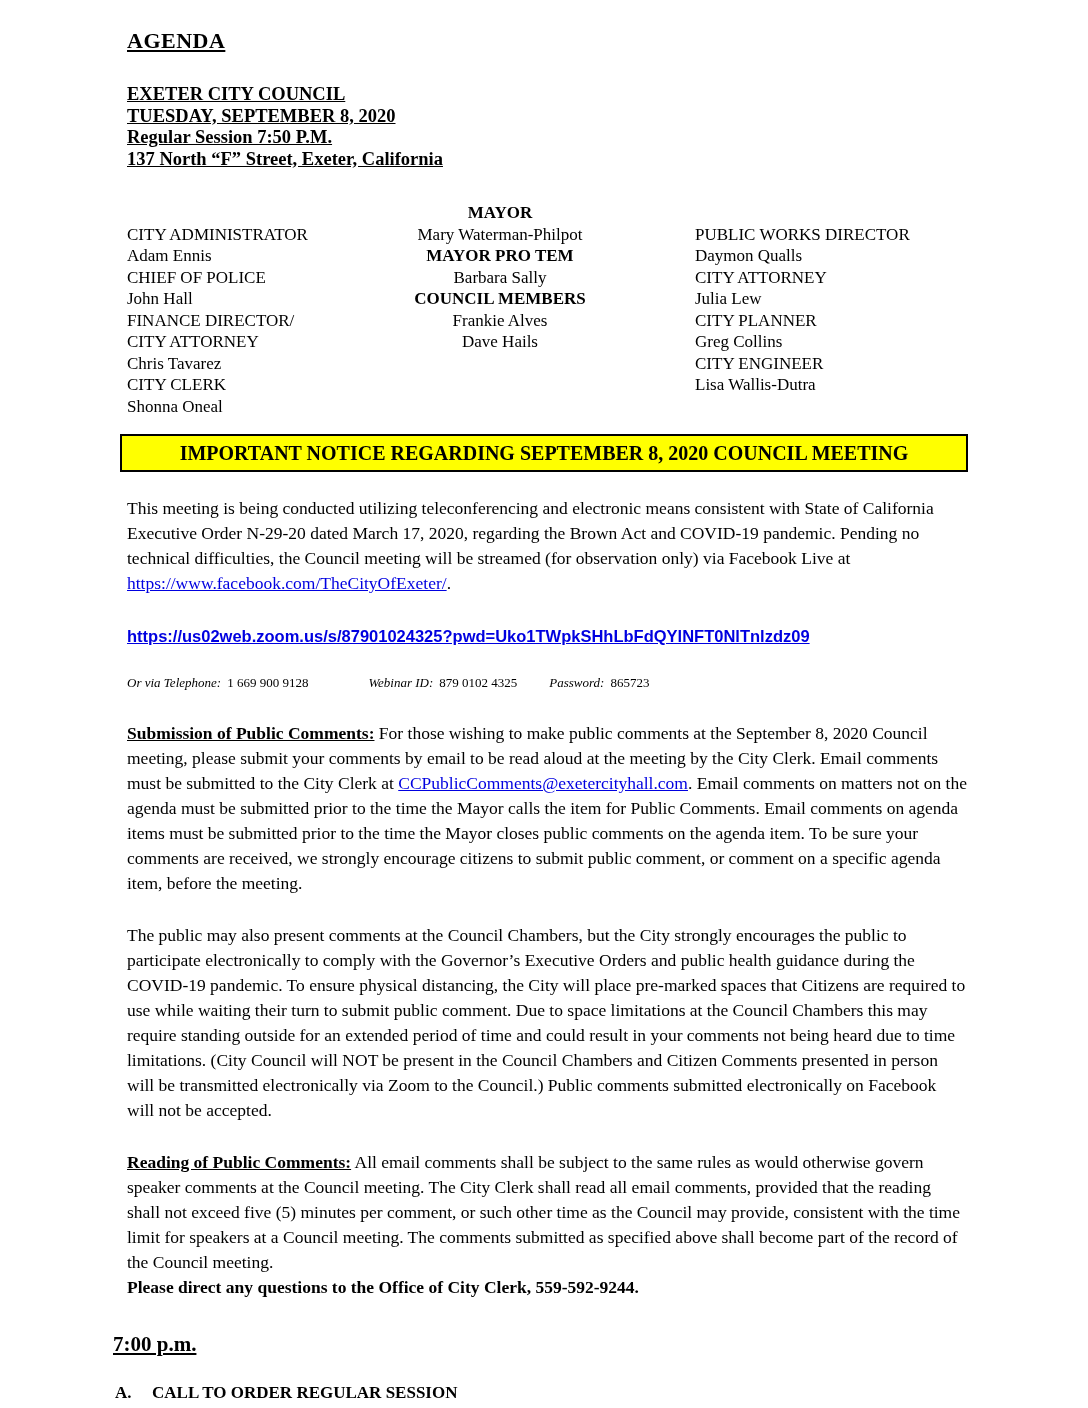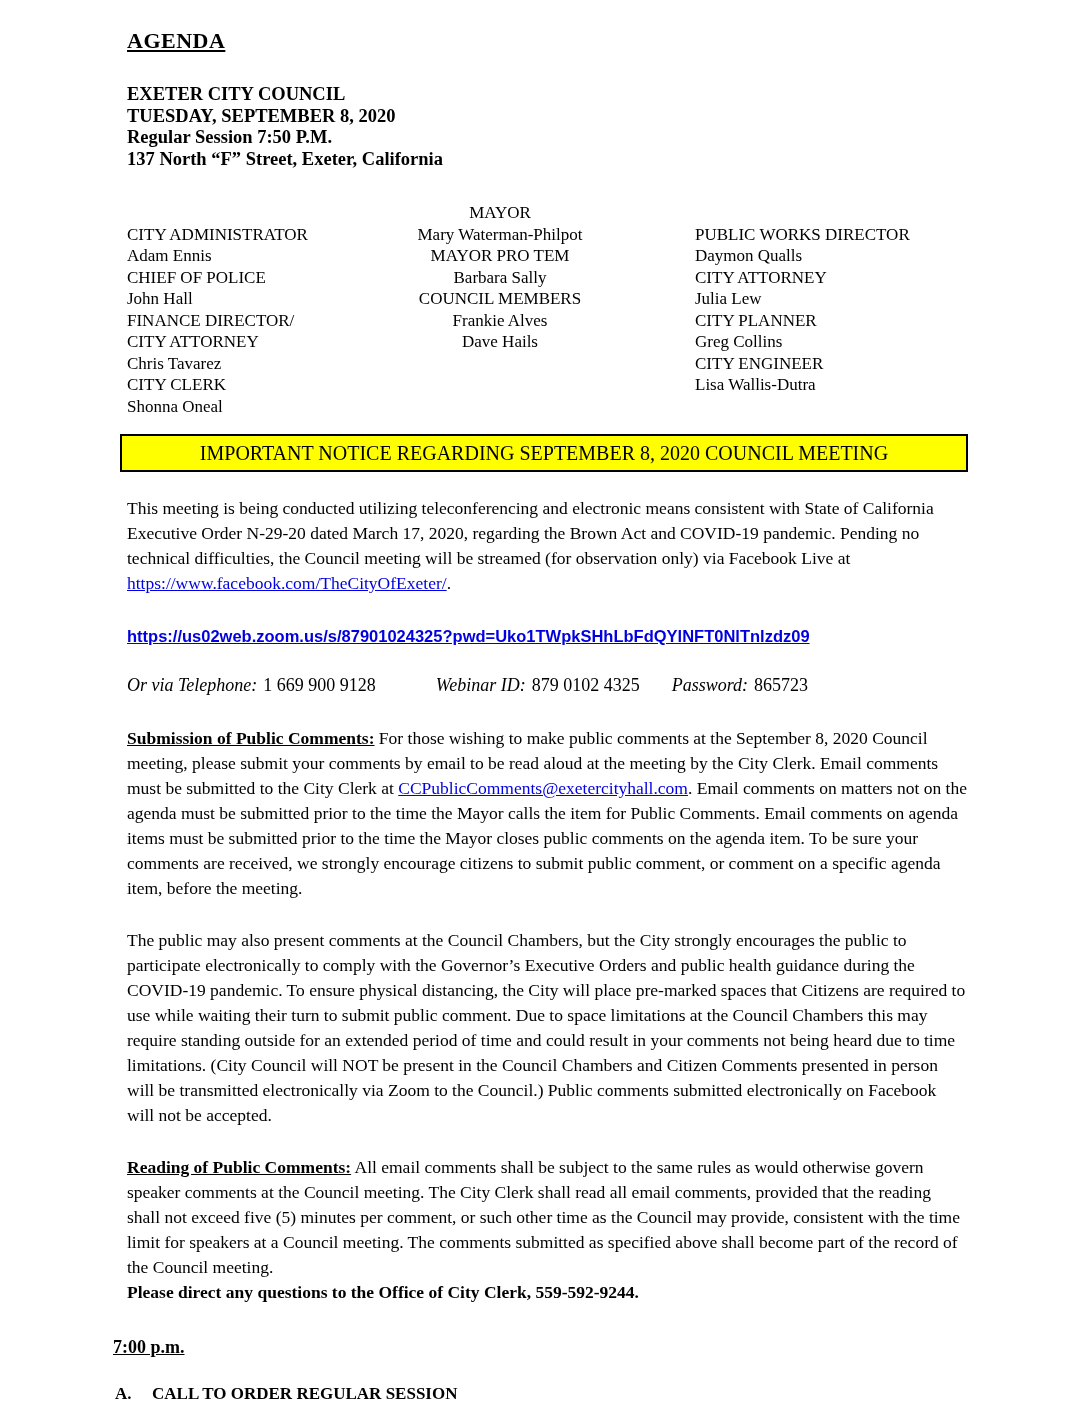--- a/index.html
+++ b/index.html
@@ -16,85 +16,85 @@
   }
   .center { text-align: left; }
   .doc-title {
     font-size: 22px;
     font-weight: bold;
     text-decoration: underline;
     letter-spacing: 0.5px;
     margin-top: 2px;
   }
   .header-block { margin-top: 30px; line-height: 21.5px; }
-  .header-line { font-size: 18.5px; font-weight: bold; }
+  .header-line { font-size: 18.5px; font-weight: bold; text-decoration: underline; }
   
   .officials {
     position: relative;
     height: 212px;
     margin-top: 32px;
     font-size: 17px;
     line-height: 21.5px;
   }
   .off-col { position: absolute; top: 0; }
   .off-left  { left: 0; width: 260px; padding-top: 21.5px; text-align: left; }
   .off-mid   { left: 208px; width: 330px; text-align: center; }
   .off-right { left: 568px; width: 260px; padding-top: 21.5px; text-align: left; }
   .off-line { white-space: nowrap; }
-  .off-bold { font-weight: normal; }
+  .off-bold { font-weight: bold; }
   
   .banner {
     margin-top: 20px;
     margin-left: -7px;
     width: 848px;
     height: 38px;
     border: 2px solid #000000;
     display: flex;
     align-items: center;
     justify-content: center;
   }
   .banner-text {
     font-size: 20px;
-    font-weight: normal;
+    font-weight: bold;
     white-space: nowrap;
   }
   .body-par {
     margin-top: 24px;
     font-size: 17.5px;
     line-height: 25px;
     text-align: left;
     width: 840px;
   }
   a.doc-link { text-decoration: underline; cursor: pointer; }
   .sans-block {
     margin-top: 27px;
     font-family: "Liberation Sans", sans-serif;
     font-size: 16.5px;
     line-height: 26px;
     width: 840px;
   }
   .sans-block .doc-link { font-weight: 600; }
   .phone-line {
     margin-top: 26px;
-    font-size: 18px;
+    font-size: 13px;
     width: 840px;
   }
   .phone-seg { margin-right: 6px; }
   .ital { font-style: italic; }
   .gap-lg { display: inline-block; width: 54px; }
   .gap-md { display: inline-block; width: 26px; }
   .par-heading {
     font-weight: bold;
     text-decoration: underline;
   }
   .bold-line { font-weight: bold; }
   .footer-time {
     margin-top: 32px;
     margin-left: -14px;
-    font-size: 18px;
+    font-size: 21px;
     font-weight: bold;
     text-decoration: underline;
   }
   .agenda-item {
     margin-top: 26px;
     margin-left: -12px;
     font-size: 17px;
     font-weight: bold;
     display: flex;
   }

